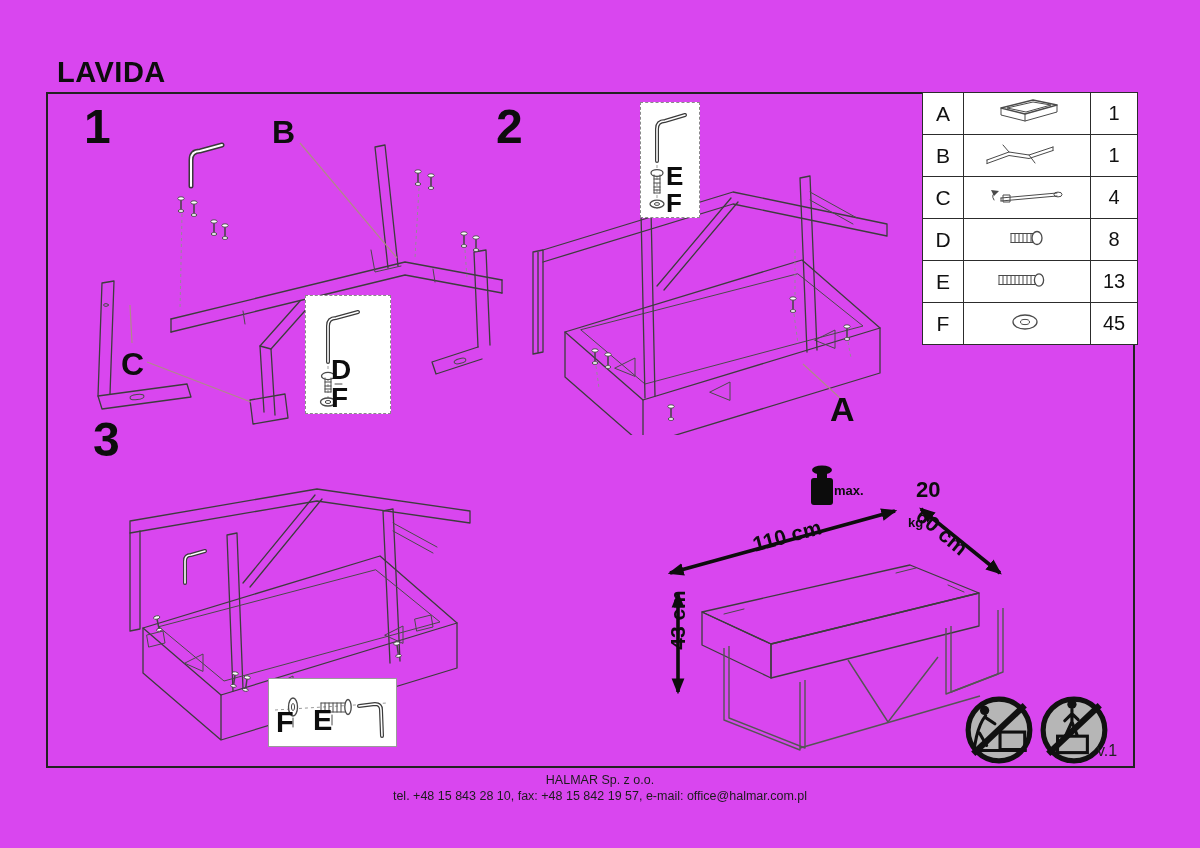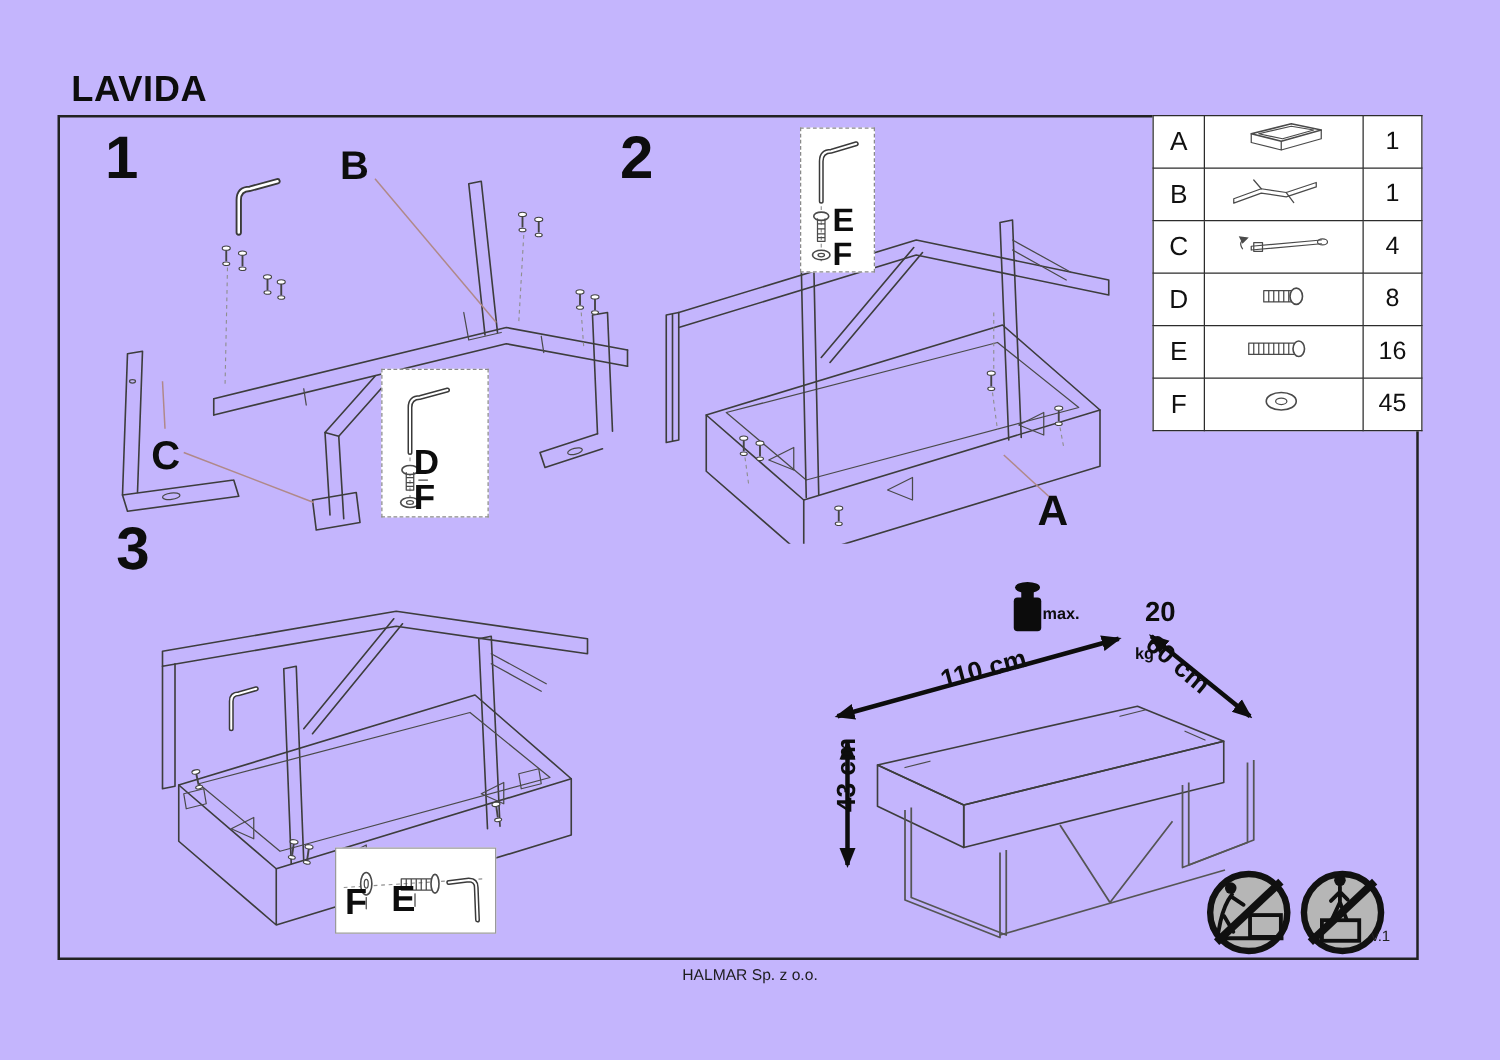--- a/index.html
+++ b/index.html
@@ -1,25 +1,25 @@
 <!DOCTYPE html>
 <html><head>
 <meta charset="utf-8">
 <style>
   html,body{margin:0;padding:0;background:#fff;}
-  .page{position:relative;width:1200px;height:848px;background:#c4b5fd;overflow:hidden;
+  .page{position:relative;width:1200px;height:848px;background:#d946ef;overflow:hidden;
         font-family:"Liberation Sans",sans-serif;color:#111;}
   .abs{position:absolute;}
   .title{font-weight:bold;font-size:29px;letter-spacing:.5px;color:#0d0d0d;}
   .main-frame{border:2px solid #222;}
   .step-num{font-weight:bold;font-size:48px;color:#0d0d0d;line-height:1;}
   .part-letter{font-weight:bold;color:#0d0d0d;line-height:1;}
   .inset{border:1.5px dashed #8a8a8a;background:#fff;}
   .inset-solid{border:1.5px solid #9a9a9a;background:#fff;}
-  .version{font-size:12px;color:#222;}
+  .version{font-size:16px;color:#222;}
   .footer{width:1200px;text-align:center;font-size:12.5px;line-height:16px;color:#1c1c1c;}
   .dim-label{font-weight:bold;font-size:21px;color:#0d0d0d;white-space:nowrap;}
   .max-prefix,.max-unit{font-weight:bold;font-size:13px;color:#0d0d0d;}
   .max-value{font-weight:bold;font-size:22px;color:#0d0d0d;margin-left:40px;}
   table.parts{border-collapse:collapse;background:#fff;}
   table.parts td{border:1.4px solid #2c2c2c;text-align:center;vertical-align:middle;padding:0;}
   td.pt-letter{width:40px;font-size:21px;color:#111;}
   td.pt-icon{width:126px;}
   td.pt-qty{width:46px;font-size:20px;color:#111;}
   tr.pt-row{height:42px;}
@@ -253,21 +253,21 @@
       <td class="pt-qty">8</td>
     </tr>
     <tr class="pt-row">
       <td class="pt-letter">E</td>
       <td class="pt-icon">
         <svg width="120" height="34" viewBox="0 0 120 34">
           <path class="ln2" d="M32,12.5 H68 M32,21.5 H68 M32,12.5 V21.5 M36,12.5 V21.5 M40,12.5 V21.5 M44,12.5 V21.5 M48,12.5 V21.5 M52,12.5 V21.5 M56,12.5 V21.5 M60,12.5 V21.5 M64,12.5 V21.5"></path>
           <ellipse class="pi" cx="72" cy="17" rx="4.6" ry="6.2"></ellipse>
         </svg>
       </td>
-      <td class="pt-qty">16</td>
+      <td class="pt-qty">13</td>
     </tr>
     <tr class="pt-row">
       <td class="pt-letter">F</td>
       <td class="pt-icon">
         <svg width="120" height="34" viewBox="0 0 120 34">
           <ellipse class="pi" cx="58" cy="17" rx="12" ry="7"></ellipse>
           <ellipse class="pi2" cx="58" cy="17" rx="4.5" ry="2.6"></ellipse>
         </svg>
       </td>
       <td class="pt-qty">45</td>
@@ -319,15 +319,16 @@
     <rect x="19" y="41" width="29" height="16" fill="none" stroke="#101010" stroke-width="3"></rect>
     <circle cx="33" cy="10" r="4.5" fill="#101010"></circle>
     <path class="pro-fig" d="M33,15 L33,27 M33,19 L26,26 M33,19 L39,25 M33,27 L27,40 M33,27 L38,40"></path>
     <line x1="10" y1="58" x2="60" y2="11" stroke="#101010" stroke-width="6"></line>
   </svg>
 
   <div class="abs version" style="left:1097px;top:742px;">v.1</div>
 
   <div class="abs footer" style="left:0;top:772px;">
     <div>HALMAR Sp. z o.o.</div>
+    <div>tel. +48 15 843 28 10, fax: +48 15 842 19 57, e-mail: office@halmar.com.pl</div>
   </div>
 
 </div>
 
 </body></html>

